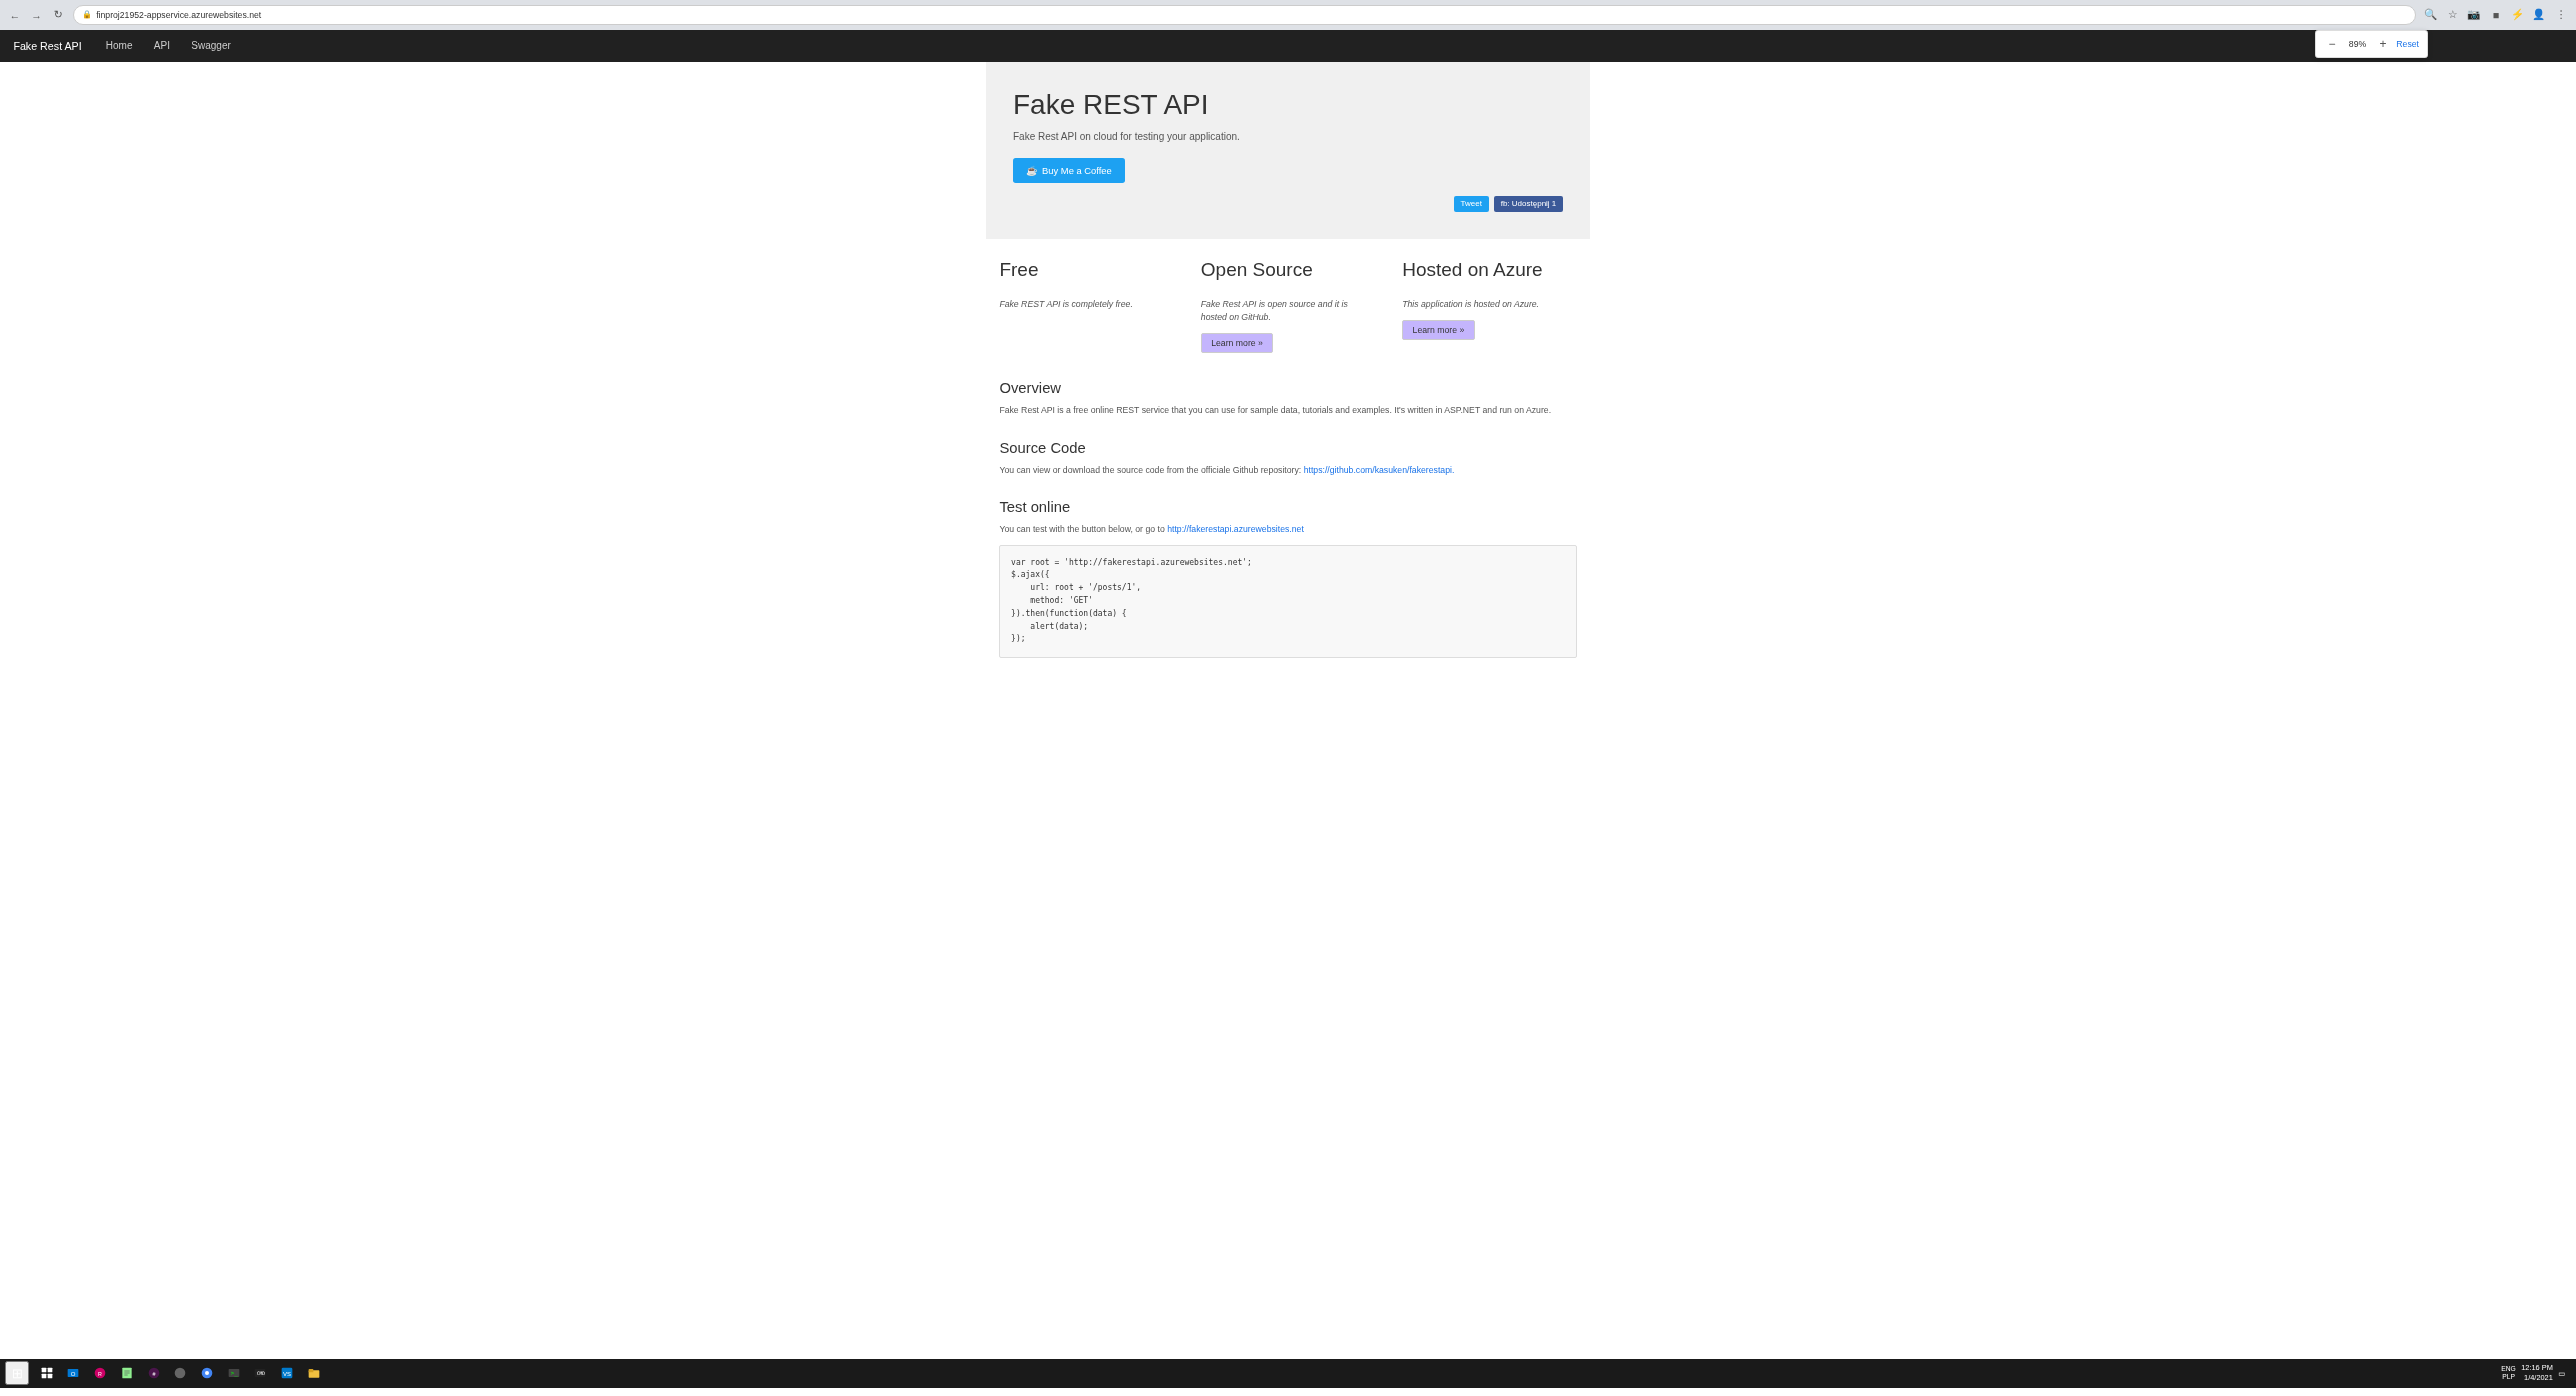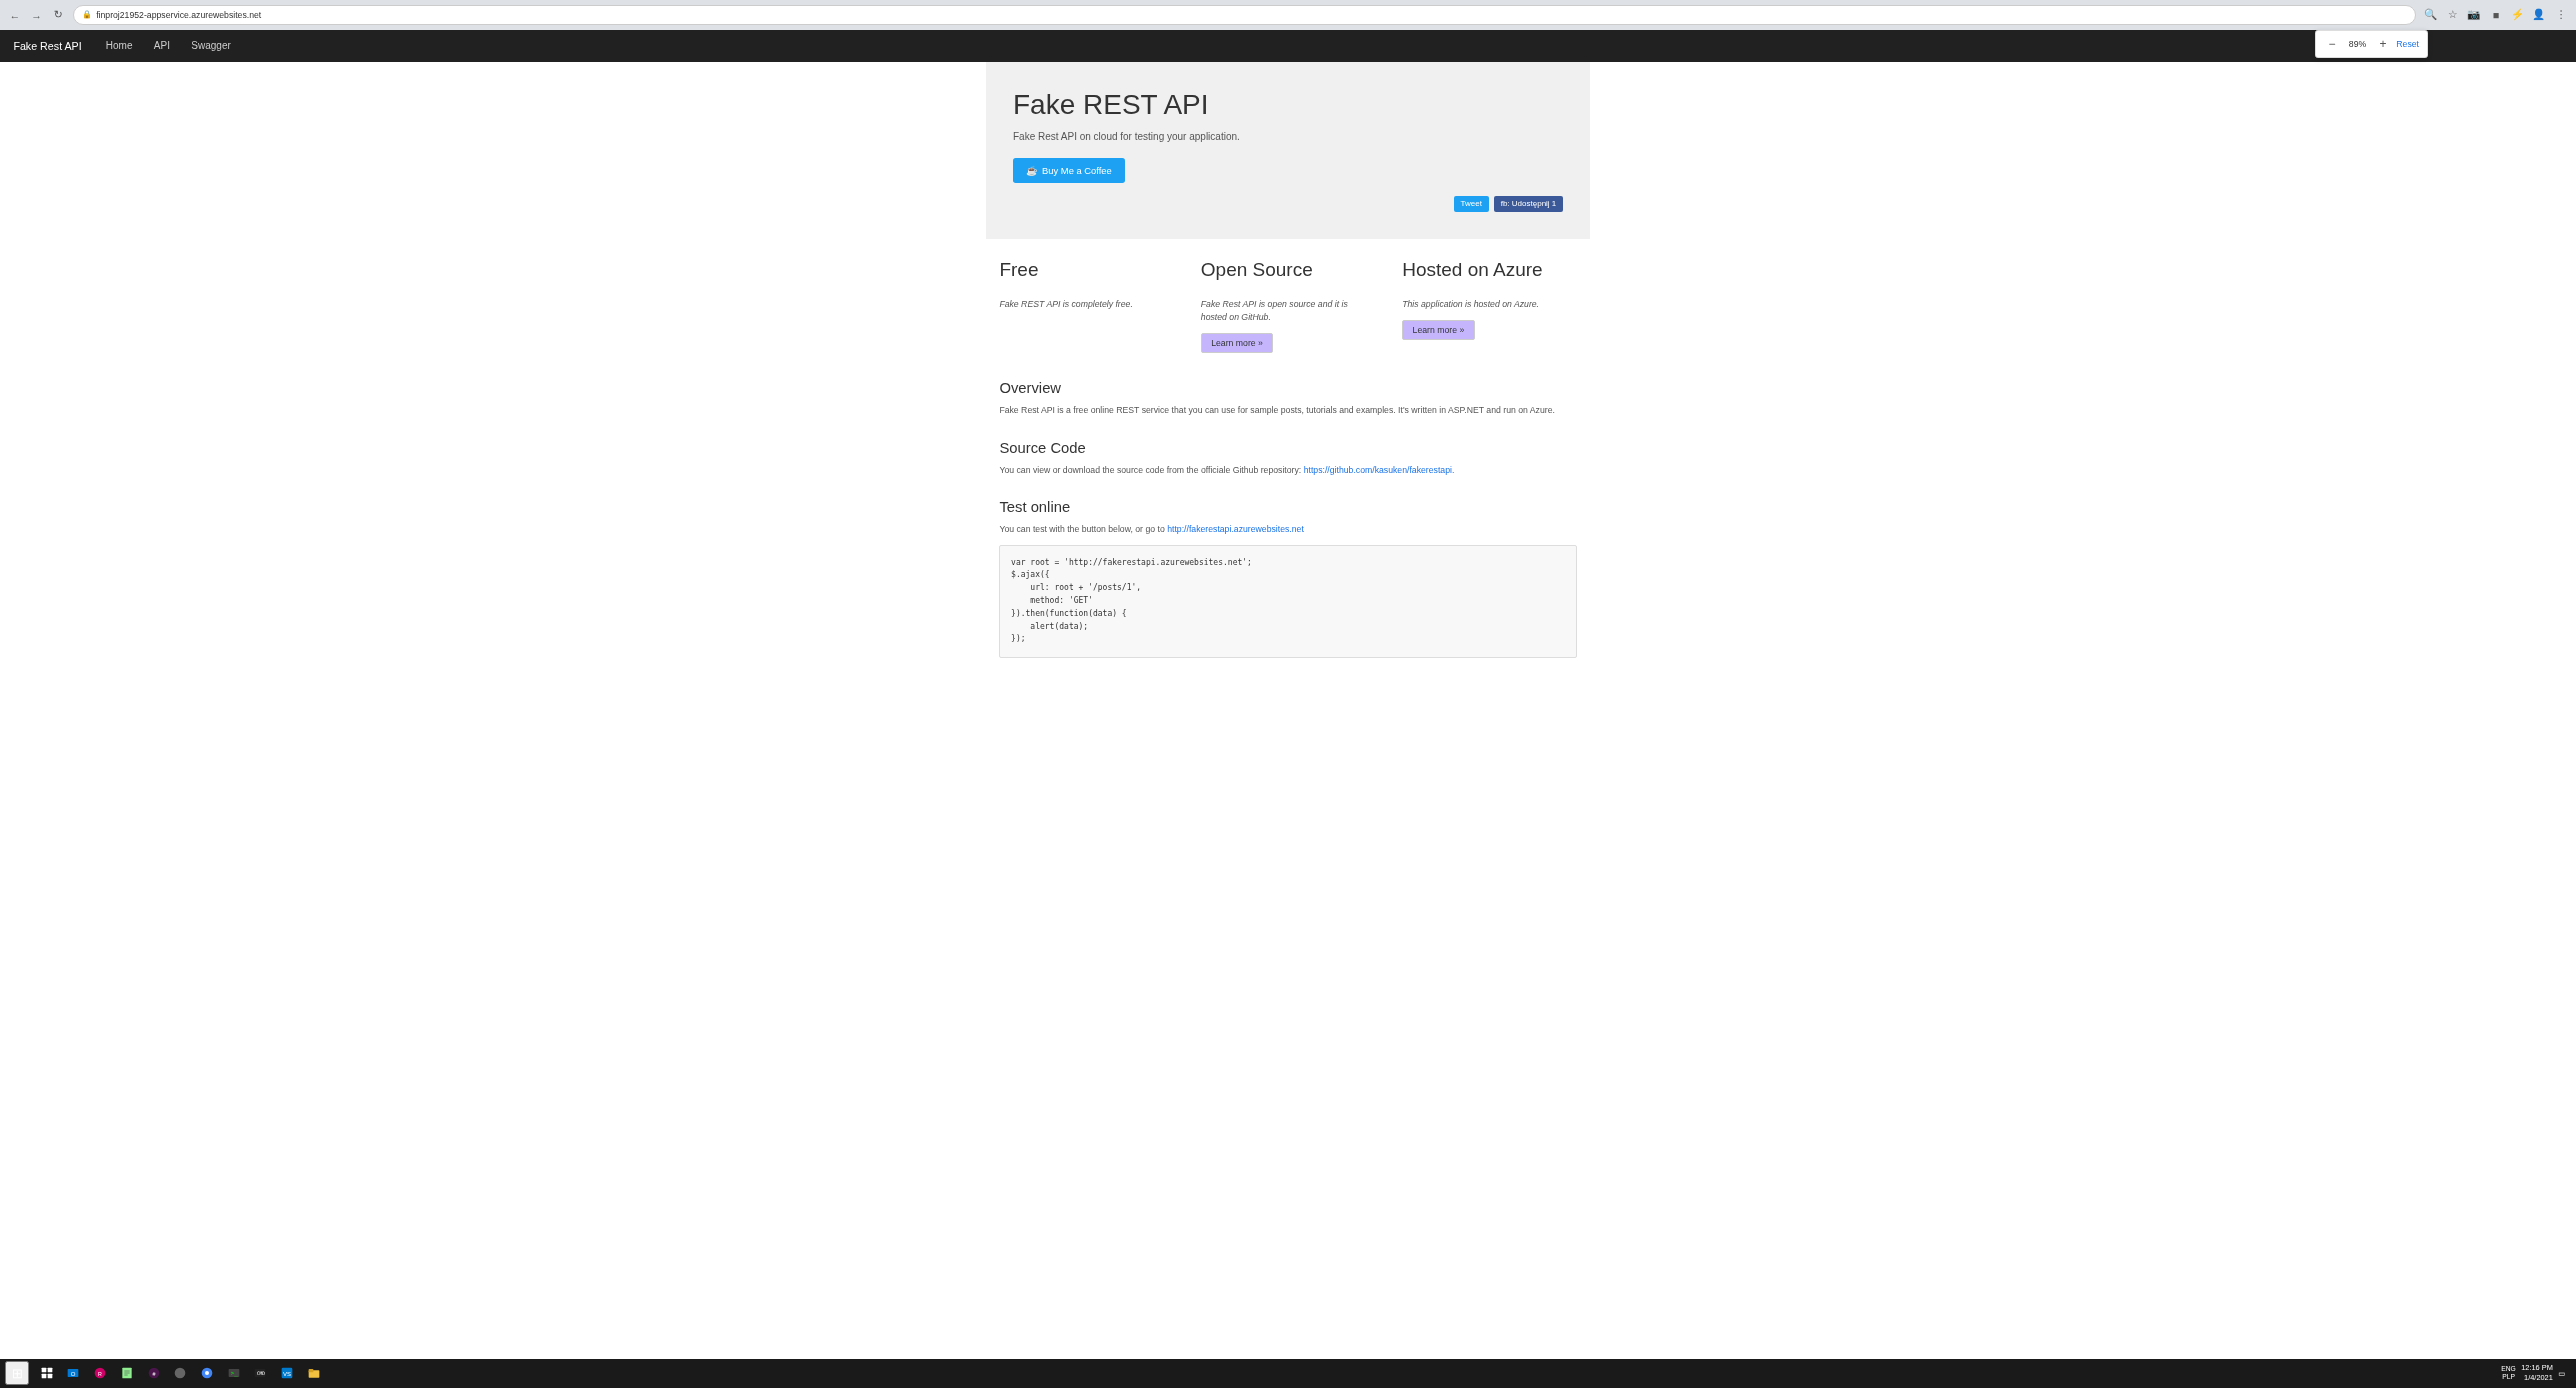--- a/index.html
+++ b/index.html
@@ -254,21 +254,21 @@
         <div class="feature">
           <h3 class="feature-title">Hosted on Azure</h3>
           <p class="feature-desc">This application is hosted on Azure.</p>
           <button class="learn-more-btn">Learn more »</button>
         </div>
 
       </div>
 
       <div class="section">
         <h2 class="section-title">Overview</h2>
-        <p class="section-text">Fake Rest API is a free online REST service that you can use for sample posts, tutorials and examples.
+        <p class="section-text">Fake Rest API is a free online REST service that you can use for sample data, tutorials and examples.
 It's written in ASP.NET and run on Azure.</p>
       </div>
 
       <div class="section">
         <h2 class="section-title">Source Code</h2>
         <p class="section-text">
           <span>You can view or download the source code from the officiale Github repository: </span><a class="section-link" href="#">https://github.com/kasuken/fakerestapi.</a>
         </p>
       </div>
 

